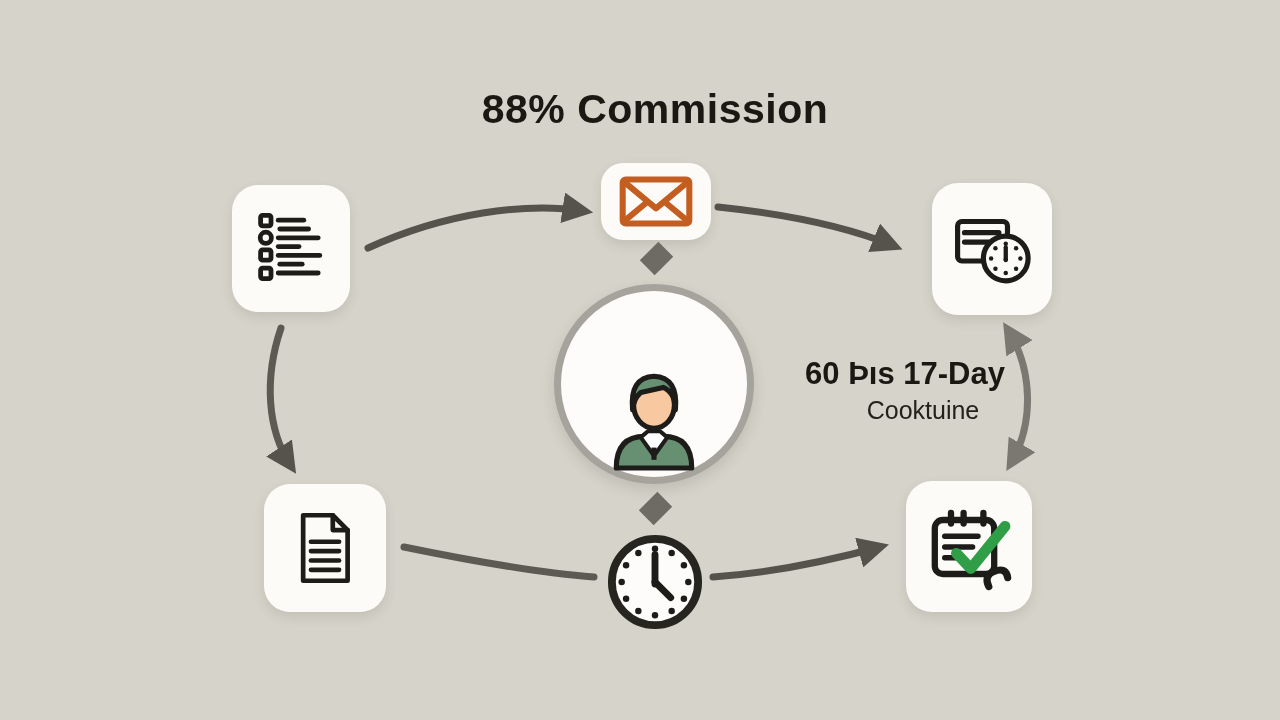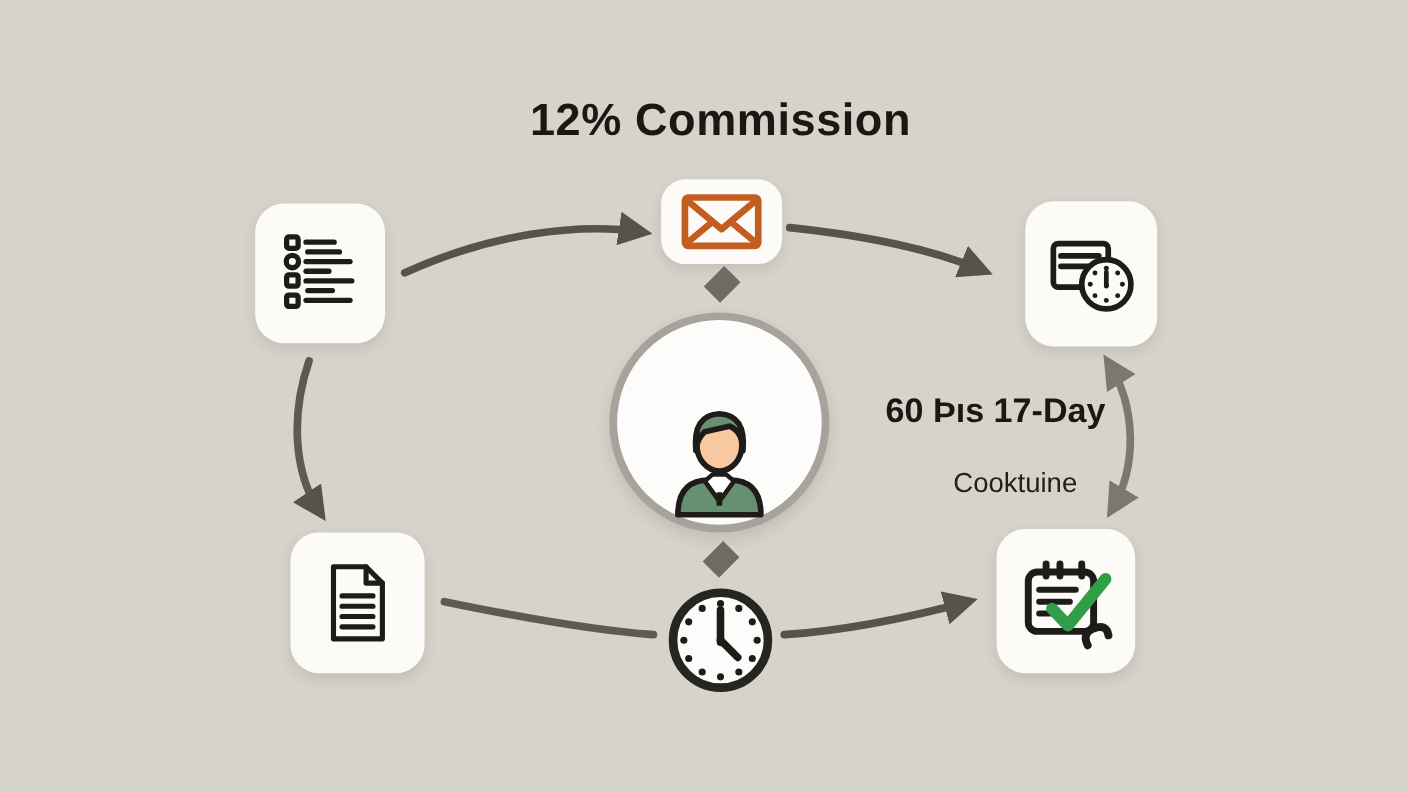--- a/index.html
+++ b/index.html
@@ -28,21 +28,21 @@
   .diamond{position:absolute;width:21px;height:21px;background:#6e6b64;
         transform:rotate(45deg) scaleY(1.25);}
   .diamond-1{left:646px;top:248px;}
   .diamond-2{left:645px;top:498px;}
 
   .arrow-layer{position:absolute;left:0;top:0;width:1280px;height:720px;}
 
   .note-line1{position:absolute;left:795px;top:356px;width:220px;text-align:center;
         font-size:31px;font-weight:800;color:#191813;}
   .note-line2{position:absolute;left:813px;top:396px;width:220px;text-align:center;
-        font-size:25px;font-weight:500;color:#22211c;margin-top:29px;}
+        font-size:25px;font-weight:500;color:#22211c;}
 
   svg{display:block;}
 </style>
 </head>
 <body>
 
 <div class="canvas">
 
   <svg class="arrow-layer" width="1280" height="720" viewBox="0 0 1280 720">
     <defs>
@@ -54,21 +54,21 @@
       </marker>
     </defs>
     <path d="M 368 248 C 445 213, 525 202, 584 211" fill="none" stroke="#56534d" stroke-width="7" stroke-linecap="round" marker-end="url(#headDark)"></path>
     <path d="M 718 207 C 785 214, 848 227, 894 246" fill="none" stroke="#56534d" stroke-width="7" stroke-linecap="round" marker-end="url(#headDark)"></path>
     <path d="M 281 328 C 264 378, 267 430, 291 466" fill="none" stroke="#5d5a54" stroke-width="7" stroke-linecap="round" marker-end="url(#headDark)"></path>
     <path d="M 404 547 C 472 561, 540 573, 594 577" fill="none" stroke="#5d5a54" stroke-width="7" stroke-linecap="round"></path>
     <path d="M 713 577 C 772 573, 828 561, 880 547" fill="none" stroke="#56534d" stroke-width="7" stroke-linecap="round" marker-end="url(#headDark)"></path>
     <path d="M 1008 330 C 1033 370, 1034 424, 1011 463" fill="none" stroke="#7b7872" stroke-width="7" stroke-linecap="round" marker-start="url(#headLight)" marker-end="url(#headLight)"></path>
   </svg>
 
-  <div class="title">12% Commission</div>
+  <div class="title">88% Commission</div>
 
   <div class="card card-checklist">
     <svg width="80" height="88" viewBox="0 0 100 100" fill="none" stroke="#1d1c19" stroke-width="6" stroke-linecap="round" stroke-linejoin="round">
       <rect x="12" y="8" width="13" height="13" rx="2.5"></rect>
       <circle cx="18.5" cy="36" r="7"></circle>
       <rect x="12" y="51" width="13" height="13" rx="2.5"></rect>
       <rect x="12" y="74" width="13" height="13" rx="2.5"></rect>
       <path d="M34 14 H66"></path>
       <path d="M36 25 H72"></path>
       <path d="M34 36 H84"></path>

